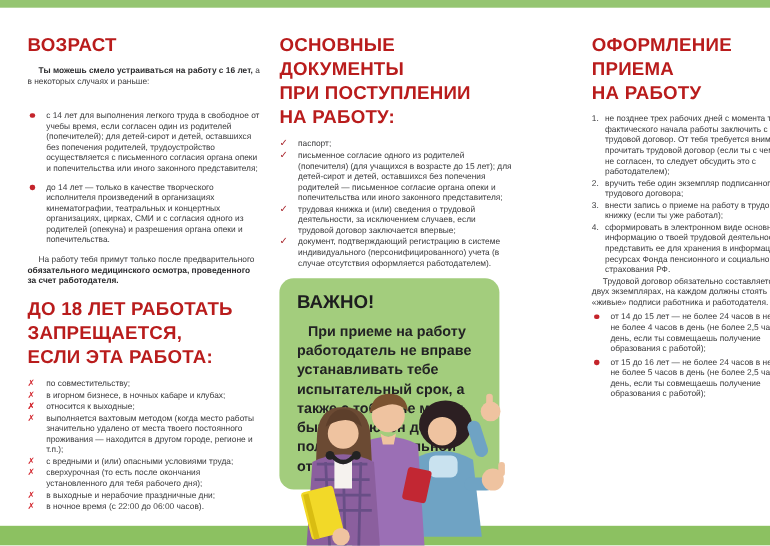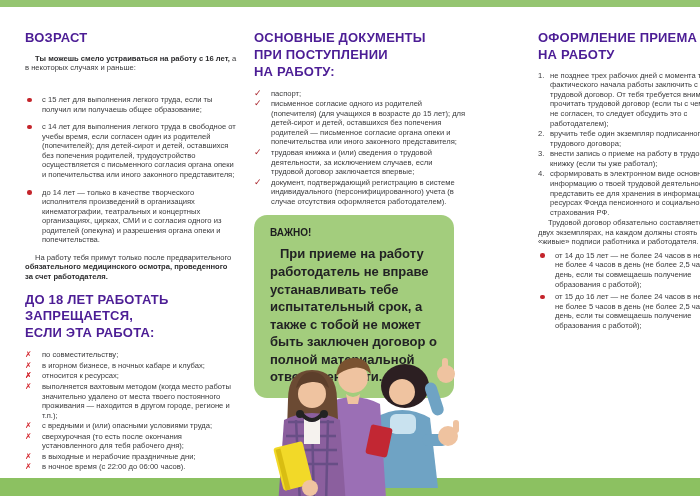--- a/index.html
+++ b/index.html
@@ -18,21 +18,21 @@
   .cols {
     position: absolute; top: 7px; left: 0; width: 700px; height: 489px;
     display: flex; padding: 23px 14px 0 25px;
   }
   .col { flex: 0 0 auto; }
   .col1 { width: 212px; margin-right: 17px; }
   .col2 { width: 212px; margin-right: 26px; position: relative; }
   .col3 { width: 192px; margin-left: 46px; }
 
   .red-h {
-    color: #4c1d95; font-weight: 800; font-size: 13px; line-height: 1.3;
+    color: #b91c1c; font-weight: 800; font-size: 17px; line-height: 1.3;
     letter-spacing: 0.2px; white-space: pre-line; margin-bottom: 7px;
   }
   .body { font-size: 7.6px; line-height: 1.26; }
   .indent { text-indent: 10px; }
   b, .bold { font-weight: 700; color: #2c2c2e; }
   p { margin-bottom: 4px; }
 
   ul, ol { list-style: none; }
   li { position: relative; font-size: 7.6px; line-height: 1.26; padding-left: 17px; }
 
@@ -57,59 +57,58 @@
 
   .mb6 { margin-bottom: 22px; }
   .mb10 { margin-bottom: 10px; }
   .mt4 { margin-top: 4px; }
   .mt8 { margin-top: 8px; }
 
   .important-box {
     background: #a3cd7d; border-radius: 13px; padding: 12px 14px 12px 16px;
     width: 200px; margin-top: 9px;
   }
-  .important-box h3 { color: #1d1d1f; font-size: 10px; font-weight: 800; margin-bottom: 7px; }
+  .important-box h3 { color: #1d1d1f; font-size: 17px; font-weight: 800; margin-bottom: 7px; }
   .important-box p { color: #222224; font-size: 13px; font-weight: 700; line-height: 1.35; text-indent: 10px; margin: 0; }
 
   .photo {
     position: absolute; left: -4px; top: 318px; width: 218px; height: 158px; z-index: 4;
   }
 </style>
 </head>
 <body>
 
 <div class="page">
   <div class="bar top"></div>
 
   <div class="cols">
 
     <section class="col col1">
       <h2 class="red-h">ВОЗРАСТ</h2>
       <p class="body indent mb6"><b>Ты можешь смело устраиваться на работу с 16 лет,</b><span> а в некоторых случаях и раньше:</span></p>
       <ul class="dot-list">
 
-          <li><span class="dot"></span><span>с 15 лет для выполнения легкого труда, если ты получил или получаешь общее образование;</span></li>
 
           <li><span class="dot"></span><span>с 14 лет для выполнения легкого труда в свободное от учебы время, если согласен один из родителей (попечителей); для детей-сирот и детей, оставшихся без попечения родителей, трудоустройство осуществляется с письменного согласия органа опеки и попечительства или иного законного представителя;</span></li>
 
           <li><span class="dot"></span><span>до 14 лет — только в качестве творческого исполнителя произведений в организациях кинематографии, театральных и концертных организациях, цирках, СМИ и с согласия одного из родителей (опекуна) и разрешения органа опеки и попечительства.</span></li>
         </ul>
       <p class="body indent mt4 mb10"><span>На работу тебя примут только после предварительного </span><b>обязательного медицинского осмотра, проведенного за счет работодателя.</b></p>
       <h2 class="red-h mt8">ДО 18 ЛЕТ РАБОТАТЬ
 ЗАПРЕЩАЕТСЯ,
 ЕСЛИ ЭТА РАБОТА:</h2>
       <ul class="x-list mt8">
 
           <li><span class="x">✗</span><span>по совместительству;</span></li>
 
           <li><span class="x">✗</span><span>в игорном бизнесе, в ночных кабаре и клубах;</span></li>
 
           <li><span class="x">✗</span></li>
 
-          <li><span class="x">✗</span><span>относится к ресурсах;</span></li>
+          <li><span class="x">✗</span><span>относится к выходные;</span></li>
 
           <li><span class="x">✗</span><span>выполняется вахтовым методом (когда место работы значительно удалено от места твоего постоянного проживания — находится в другом городе, регионе и т.п.);</span></li>
 
           <li><span class="x">✗</span><span>с вредными и (или) опасными условиями труда;</span></li>
 
           <li><span class="x">✗</span><span>сверхурочная (то есть после окончания установленного для тебя рабочего дня);</span></li>
 
           <li><span class="x">✗</span><span>в выходные и нерабочие праздничные дни;</span></li>
 
           <li><span class="x">✗</span><span>в ночное время (с 22:00 до 06:00 часов).</span></li>

